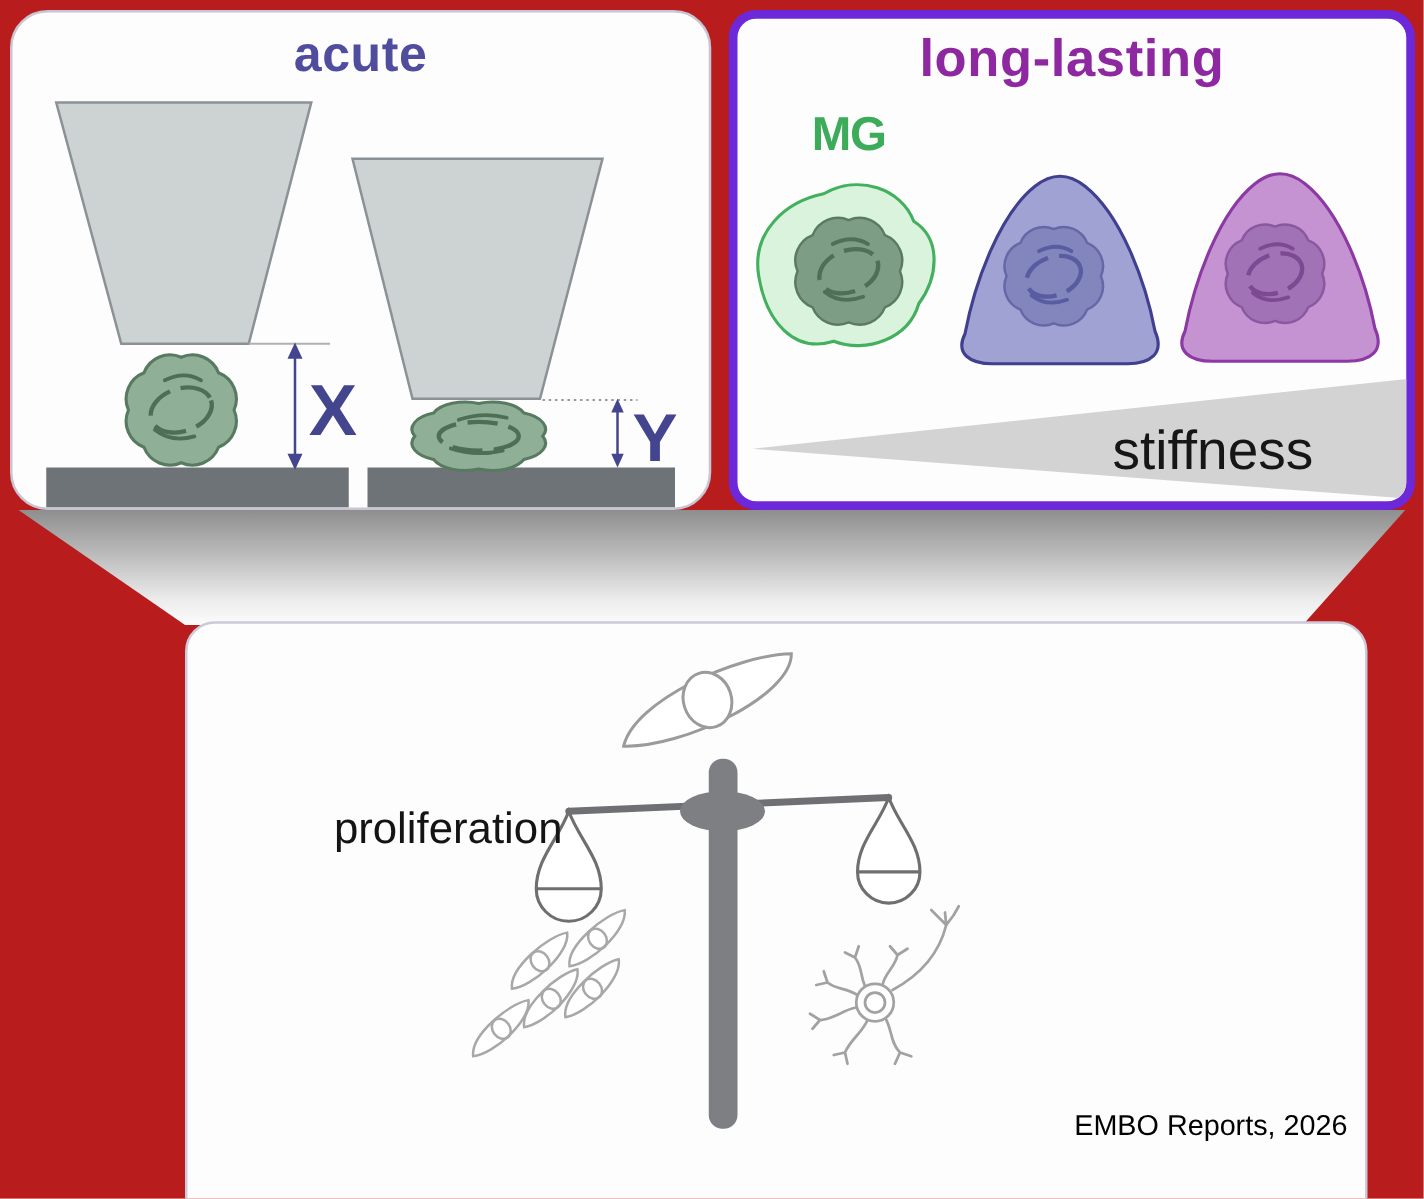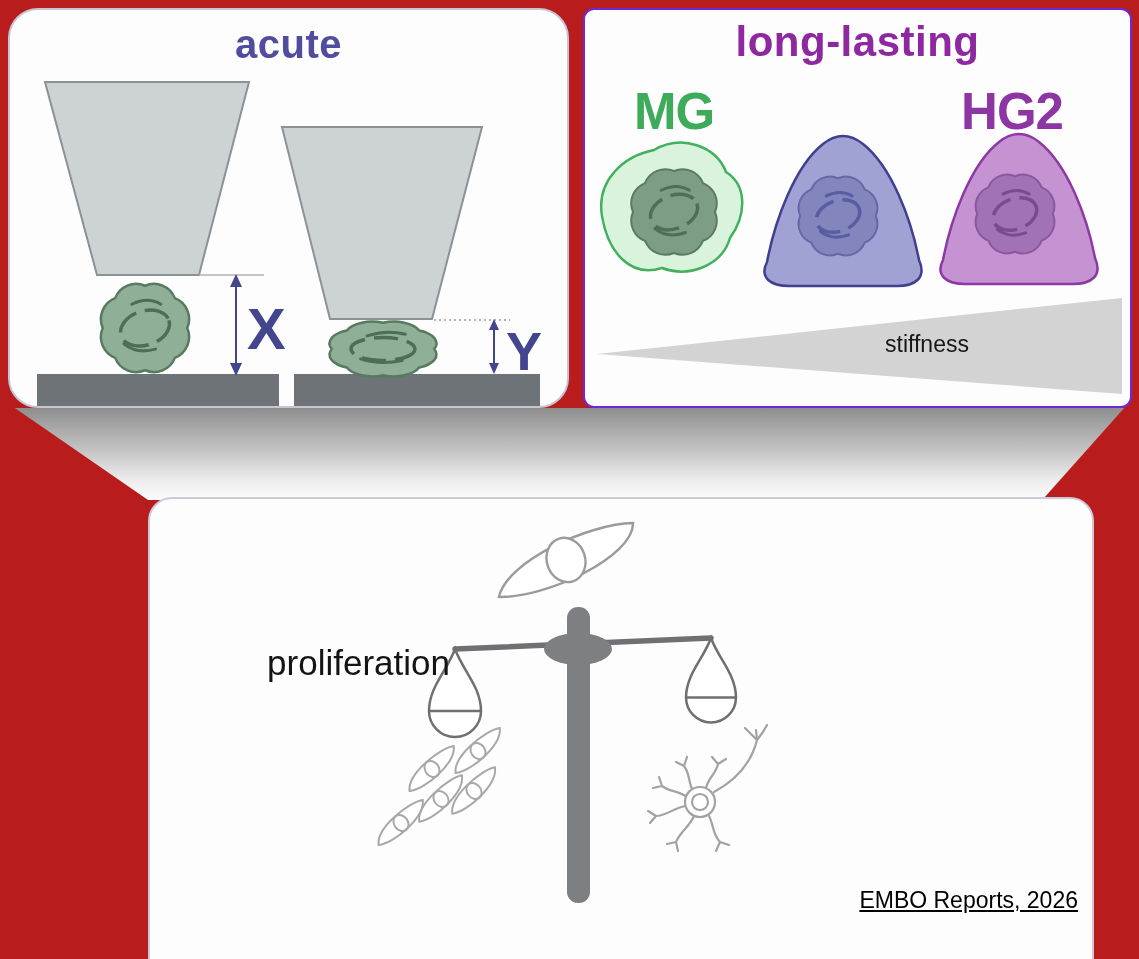--- a/index.html
+++ b/index.html
@@ -7,59 +7,59 @@
     position:relative;width:1139px;height:959px;background:#b91c1c;
     font-family:"Liberation Sans", sans-serif;overflow:hidden;
   }
   .panel{position:absolute;box-sizing:border-box;background:#fdfdfe;z-index:1;}
   .panel-acute{
     left:8px;top:8px;width:561px;height:400px;
     border:2px solid #c8c4d4;border-radius:30px;overflow:hidden;
   }
   .panel-long{
     left:583px;top:8px;width:549px;height:400px;
-    border:2px solid #6d28d9;border-radius:11px;overflow:hidden;padding-left:48px;
+    border:7px solid #6d28d9;border-radius:22px;overflow:hidden;padding-left:48px;
   }
   .panel-bottom{
     left:148px;top:497px;width:946px;height:512px;
     border:2px solid #cdc9d9;border-radius:24px;overflow:hidden;
   }
   .connector{
     position:absolute;left:0;top:408px;width:1139px;height:92px;z-index:0;
     background:linear-gradient(180deg,#8e8e8e 0%,#bdbdbd 40%,#ececec 78%,#fcfcfc 100%);
     clip-path:polygon(1.3% 0,98.7% 0,91.5% 100%,13% 100%);
   }
   .panel-title{
     position:absolute;left:0;right:0;text-align:center;font-weight:bold;
   }
   .title-acute{top:12px;font-size:40px;color:#504d9e;letter-spacing:0.5px;}
   .title-long{top:8px;font-size:42px;color:#8e28a0;letter-spacing:0.5px;}
   .cell-label{
     position:absolute;width:120px;text-align:center;top:72px;
-    font-size:51px;font-weight:bold;letter-spacing:-1px;
+    font-size:38px;font-weight:bold;letter-spacing:-1px;
   }
   .label-mg{left:29px;color:#3dac5a;}
   .label-hg1{left:186px;color:#3b3b90;}
   .label-hg2{left:367px;color:#8c35a3;}
   .stiffness-label{
-    position:absolute;left:300px;top:321px;font-size:23px;color:#161616;
+    position:absolute;left:300px;top:321px;font-size:44px;color:#161616;
   }
   .measure-label{
     position:absolute;font-weight:bold;color:#43458f;line-height:1;
   }
   .label-x{left:237px;top:290px;font-size:58px;}
   .label-y{left:496px;top:314px;font-size:54px;}
   .balance-label{
     position:absolute;font-size:35px;color:#141414;line-height:1.05;
   }
   .label-prolif{left:75px;top:146px;width:225px;text-align:right;}
   .label-diff{left:580px;top:144px;text-align:left;}
   .credit{
     position:absolute;left:836px;top:887px;width:242px;text-align:right;
-    font-size:23px;color:#000;z-index:3;text-decoration:underline;
+    font-size:23px;color:#000;z-index:3;
   }
   svg{position:absolute;left:0;top:0;}
 </style>
 </head>
 <body>
 
 <div class="figure">
 
   <div class="connector"></div>
 
@@ -131,21 +131,20 @@
         <path d="M -76,52 C -84,68 -72,76 -54,76 L 54,76 C 72,76 84,68 76,50 C 68,8 48,-44 20,-66 Q 0,-82 -20,-66 C -48,-44 -68,10 -76,52 Z" fill="#c592d2" stroke="#8d39a4" stroke-width="2.5"></path>
         <g transform="translate(-4,6) scale(1.18)">
           <path d="M 32,0 A 17,17 0 0 1 22.6,22.6 A 17,17 0 0 1 0,32 A 17,17 0 0 1 -22.6,22.6 A 17,17 0 0 1 -32,0 A 17,17 0 0 1 -22.6,-22.6 A 17,17 0 0 1 0,-32 A 17,17 0 0 1 22.6,-22.6 A 17,17 0 0 1 32,0 Z" fill="#a172b5" stroke="#8a58a0" stroke-width="2" vector-effect="non-scaling-stroke"></path>
           <ellipse rx="19" ry="13" transform="rotate(-20)" fill="none" stroke="#7b4a93" stroke-width="3.5" stroke-dasharray="24 9" vector-effect="non-scaling-stroke"></ellipse>
           <path d="M -10,-17 q 12,-6 22,0 M -15,13 q 10,8 24,3" fill="none" stroke="#7b4a93" stroke-width="3" stroke-linecap="round" vector-effect="non-scaling-stroke"></path>
         </g>
       </g>
     </svg>
     <div class="panel-title title-long">long-lasting</div>
     <div class="cell-label label-mg">MG</div>
-    <div class="cell-label label-hg2">HG2</div>
     <div class="stiffness-label">stiffness</div>
   </div>
 
   <div class="panel panel-bottom">
     <svg width="942" height="453" viewBox="0 0 942 453">
 
       <line x1="305" y1="150" x2="561" y2="139" stroke="#6e7074" stroke-width="5.5" stroke-linecap="round"></line>
 
       <ellipse cx="428" cy="150" rx="34" ry="16" fill="#7d7f83"></ellipse>
       <rect x="417" y="108" width="23" height="296" rx="11" fill="#7d7f83"></rect>

